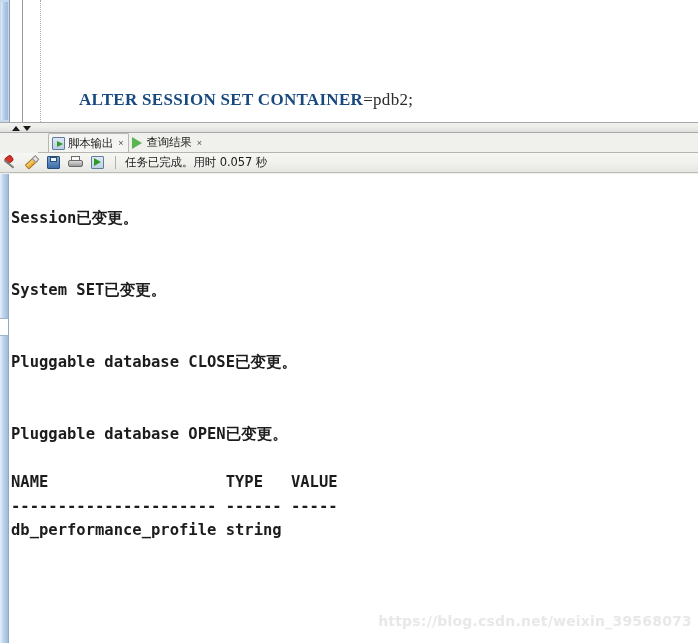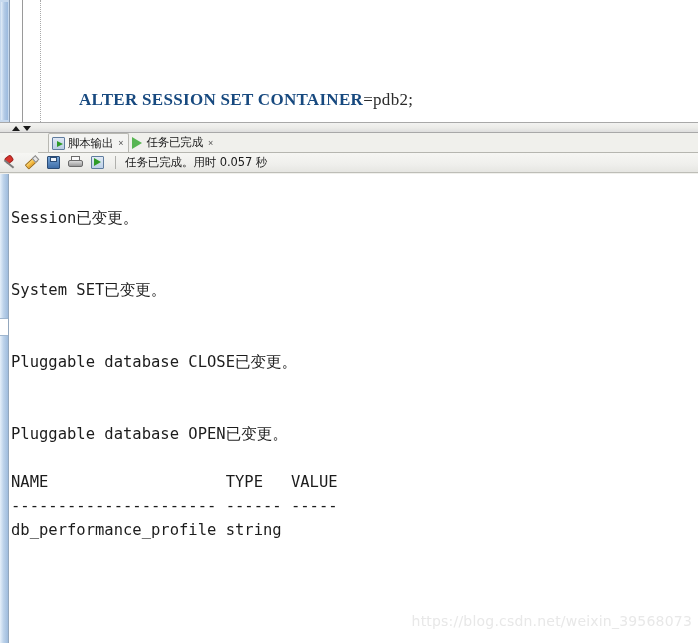--- a/index.html
+++ b/index.html
@@ -335,20 +335,21 @@
   }
 
   
   .output-area {
     position: absolute;
     left: 0; top: 41px;
     width: 698px;
     height: 469px;
     background: #ffffff;
     overflow: hidden;
+    font-weight: bold;
   }
   .out-scroll {
     position: absolute;
     left: 0; top: 0;
     width: 9px; height: 469px;
     background: #ccdcee;
     border-right: 1px solid #93a7bd;
     box-sizing: border-box;
   }
   .out-scroll .o-thumb {
@@ -435,21 +436,21 @@
   <div class="results-panel">
 
     <div class="tab-strip">
       <div class="tab active">
         <span class="icon-script"></span>
         <span class="tab-label">脚本输出</span>
         <span class="tab-close">×</span>
       </div>
       <div class="tab">
         <span class="icon-play"></span>
-        <span class="tab-label">任务已完成</span>
+        <span class="tab-label">查询结果</span>
         <span class="tab-close">×</span>
       </div>
     </div>
 
     <div class="toolbar">
       <div class="tb-btn ic-pin"></div>
       <div class="tb-btn ic-eraser"></div>
       <div class="tb-btn ic-save"></div>
       <div class="tb-btn ic-print"></div>
       <div class="tb-btn ic-runscript"></div>

